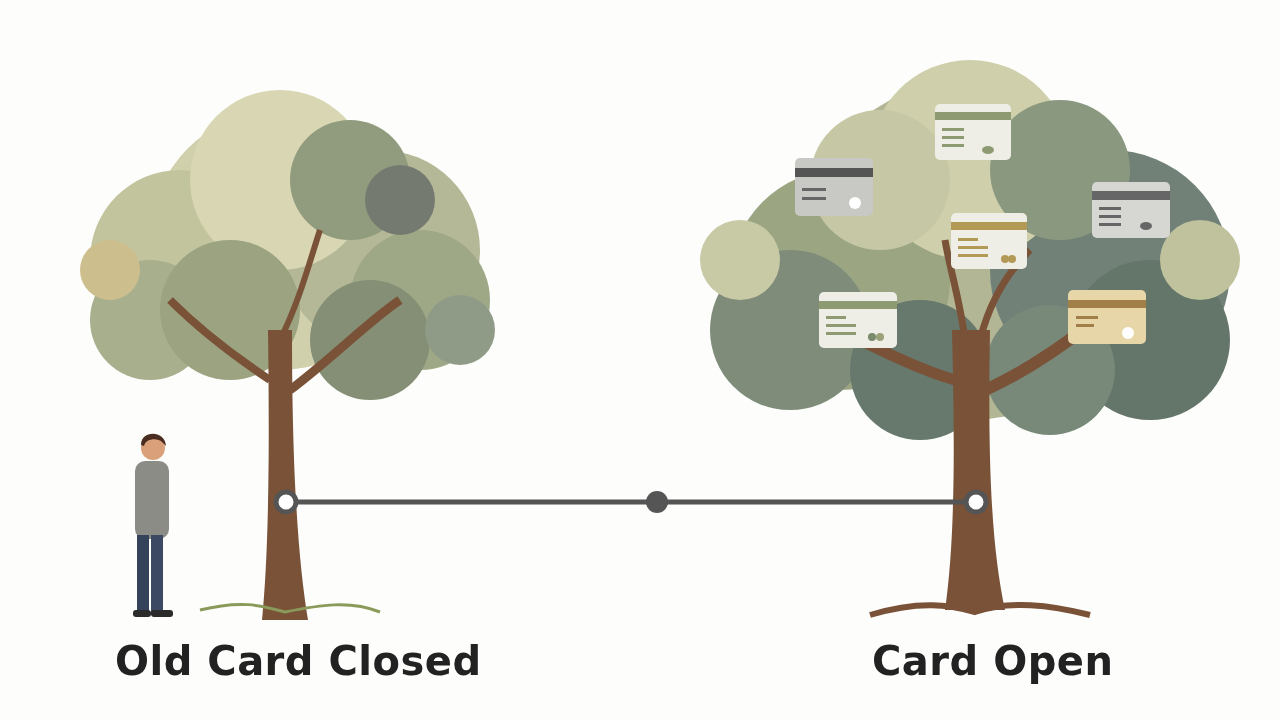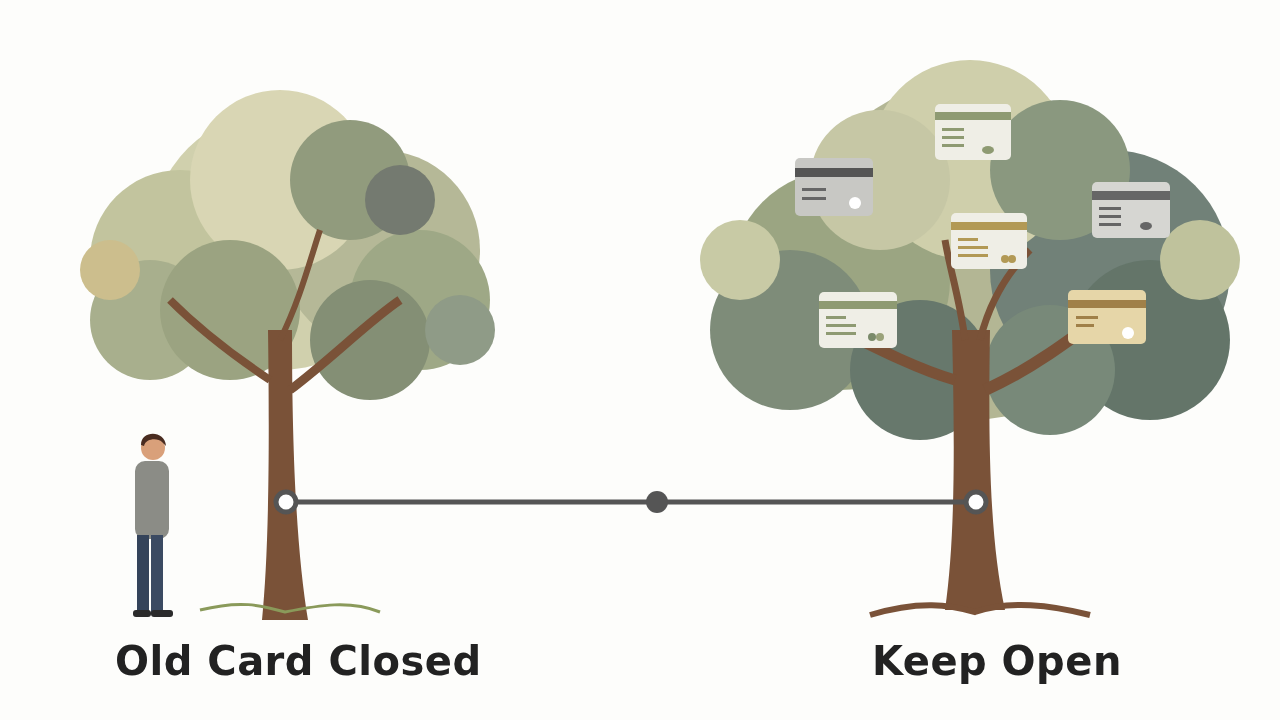--- a/index.html
+++ b/index.html
@@ -118,13 +118,13 @@
 
   <g>
     <line x1="286" y1="502" x2="976" y2="502" stroke="#555" stroke-width="5"></line>
     <circle cx="286" cy="502" r="10" fill="#fff" stroke="#555" stroke-width="5"></circle>
     <circle cx="657" cy="502" r="11" fill="#555"></circle>
     <circle cx="976" cy="502" r="10" fill="#fff" stroke="#555" stroke-width="5"></circle>
   </g>
 </svg>
 
 <div class="label" style="left:115px;top:638px;">Old Card Closed</div>
-<div class="label" style="left:872px;top:638px;">Keep Open</div>
+<div class="label" style="left:872px;top:638px;">Card Open</div>
 
 </body></html>

